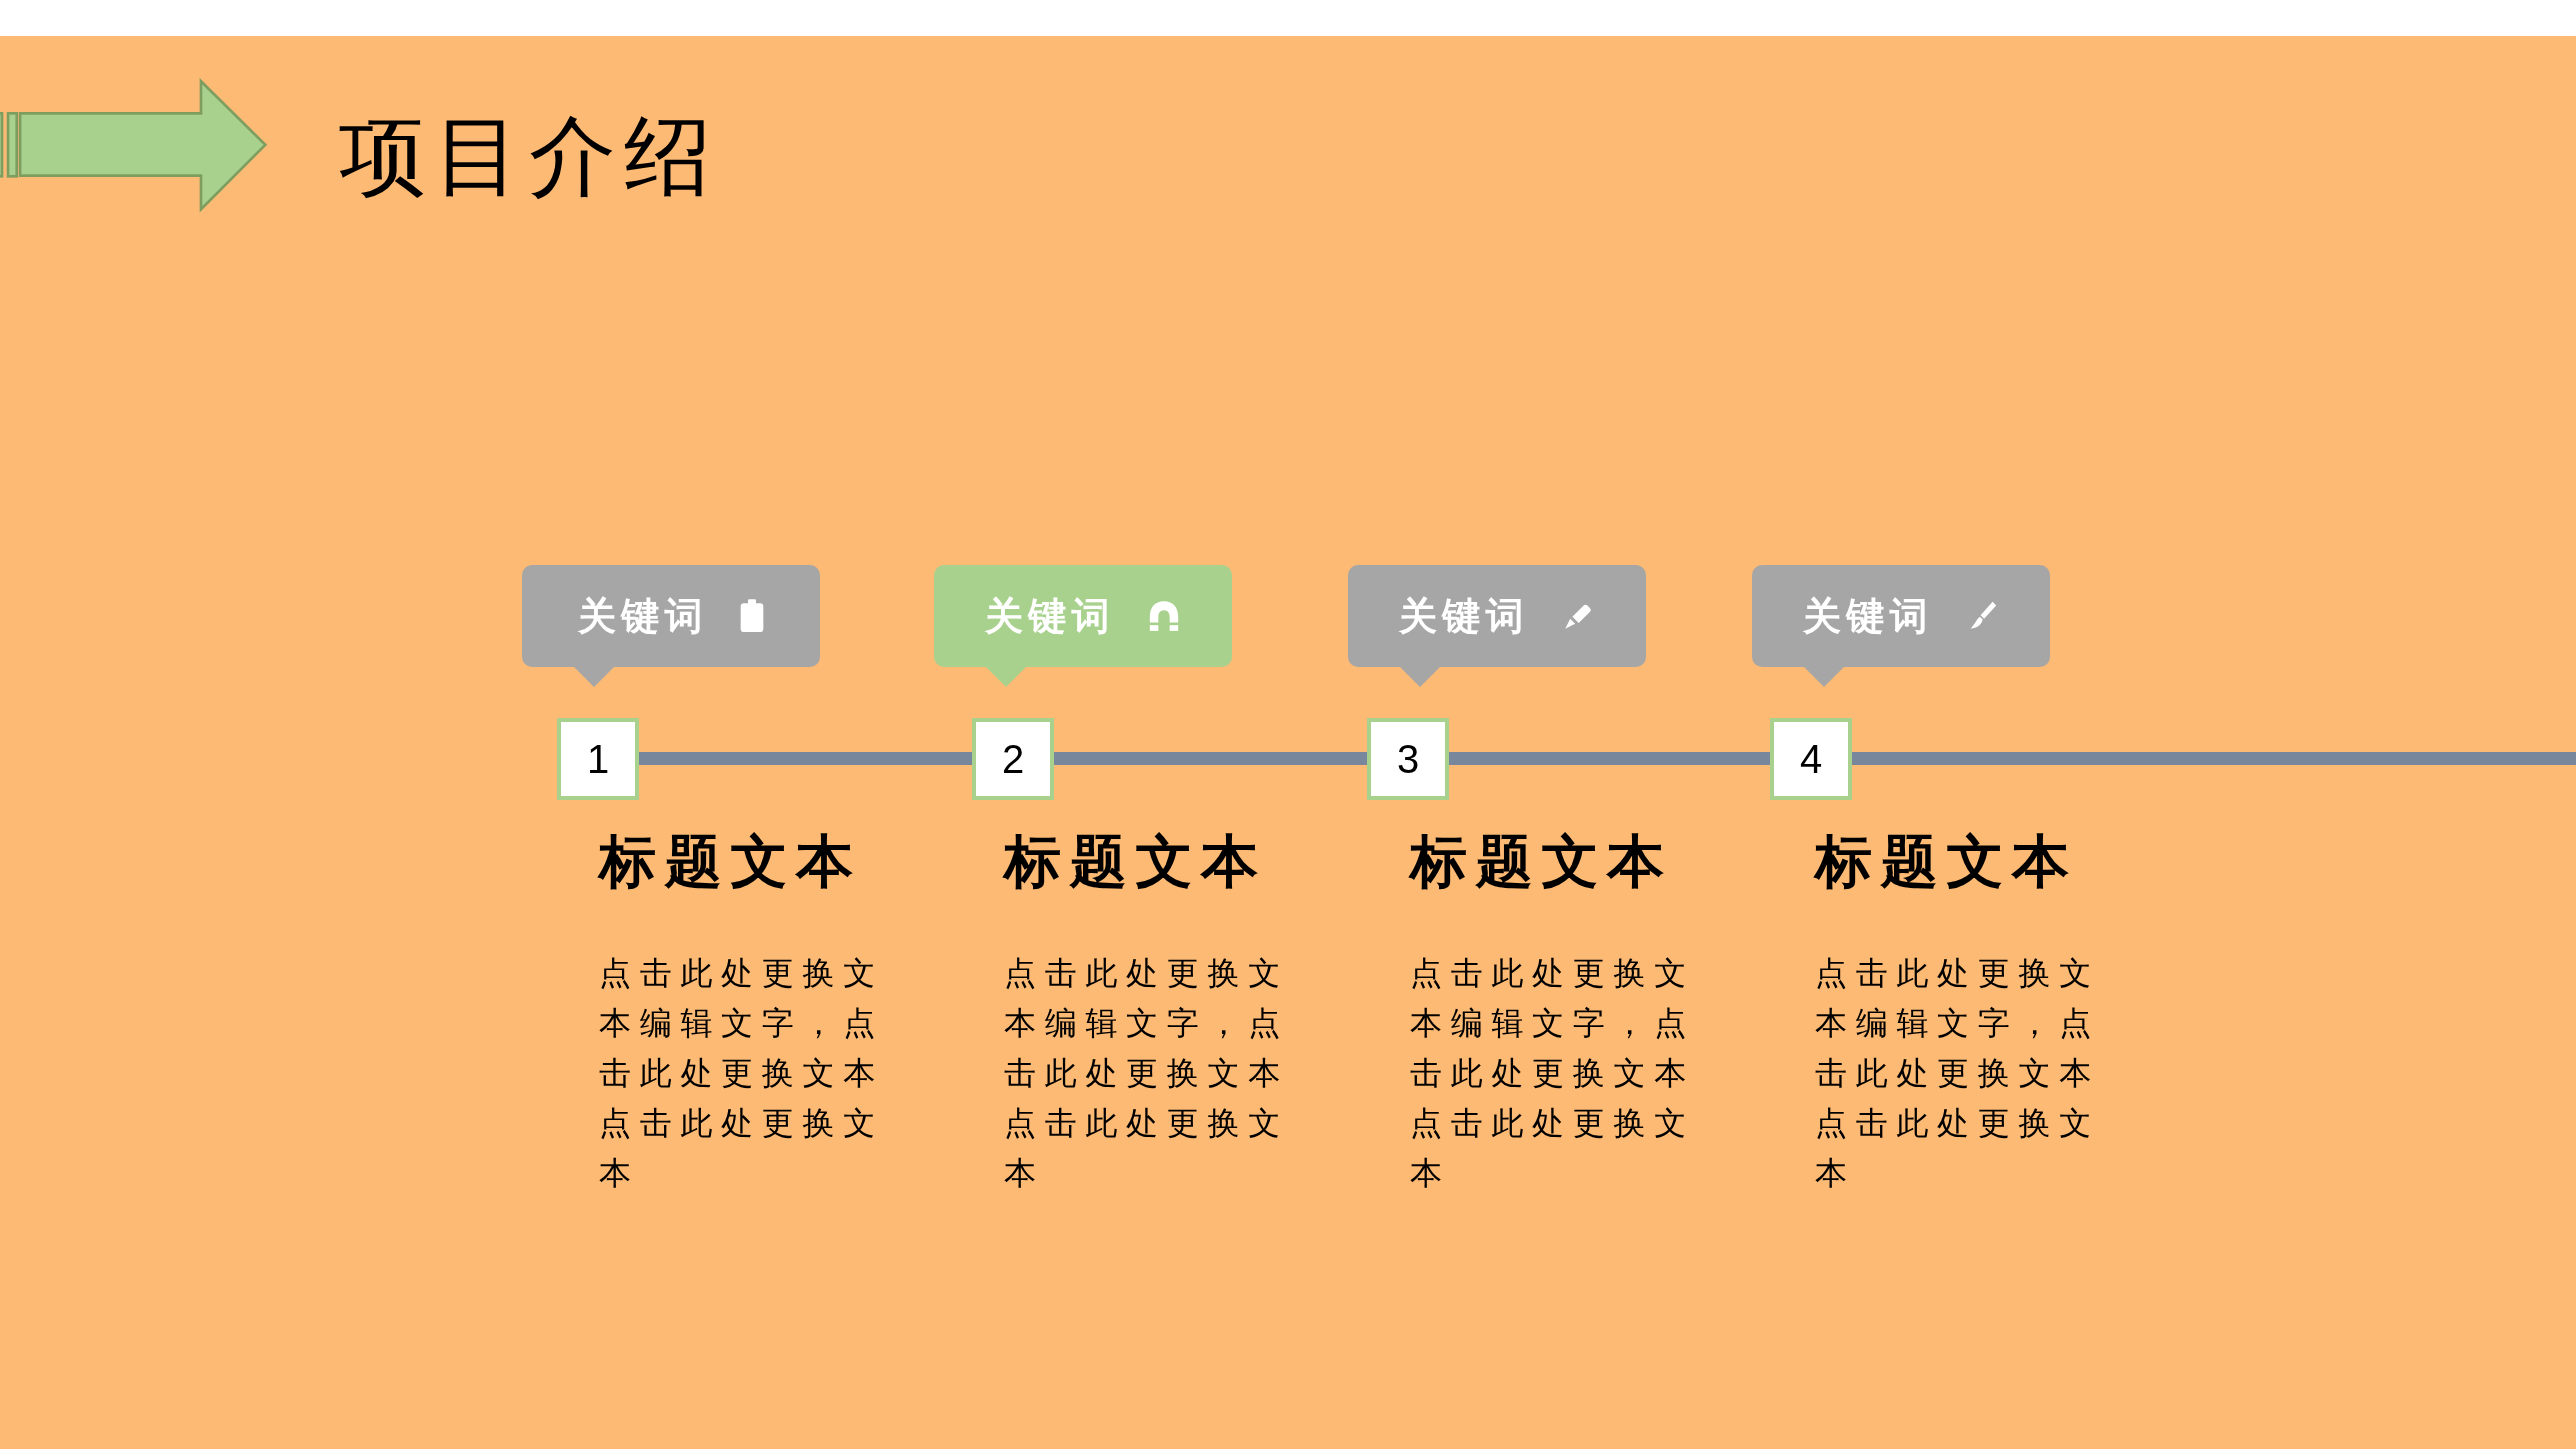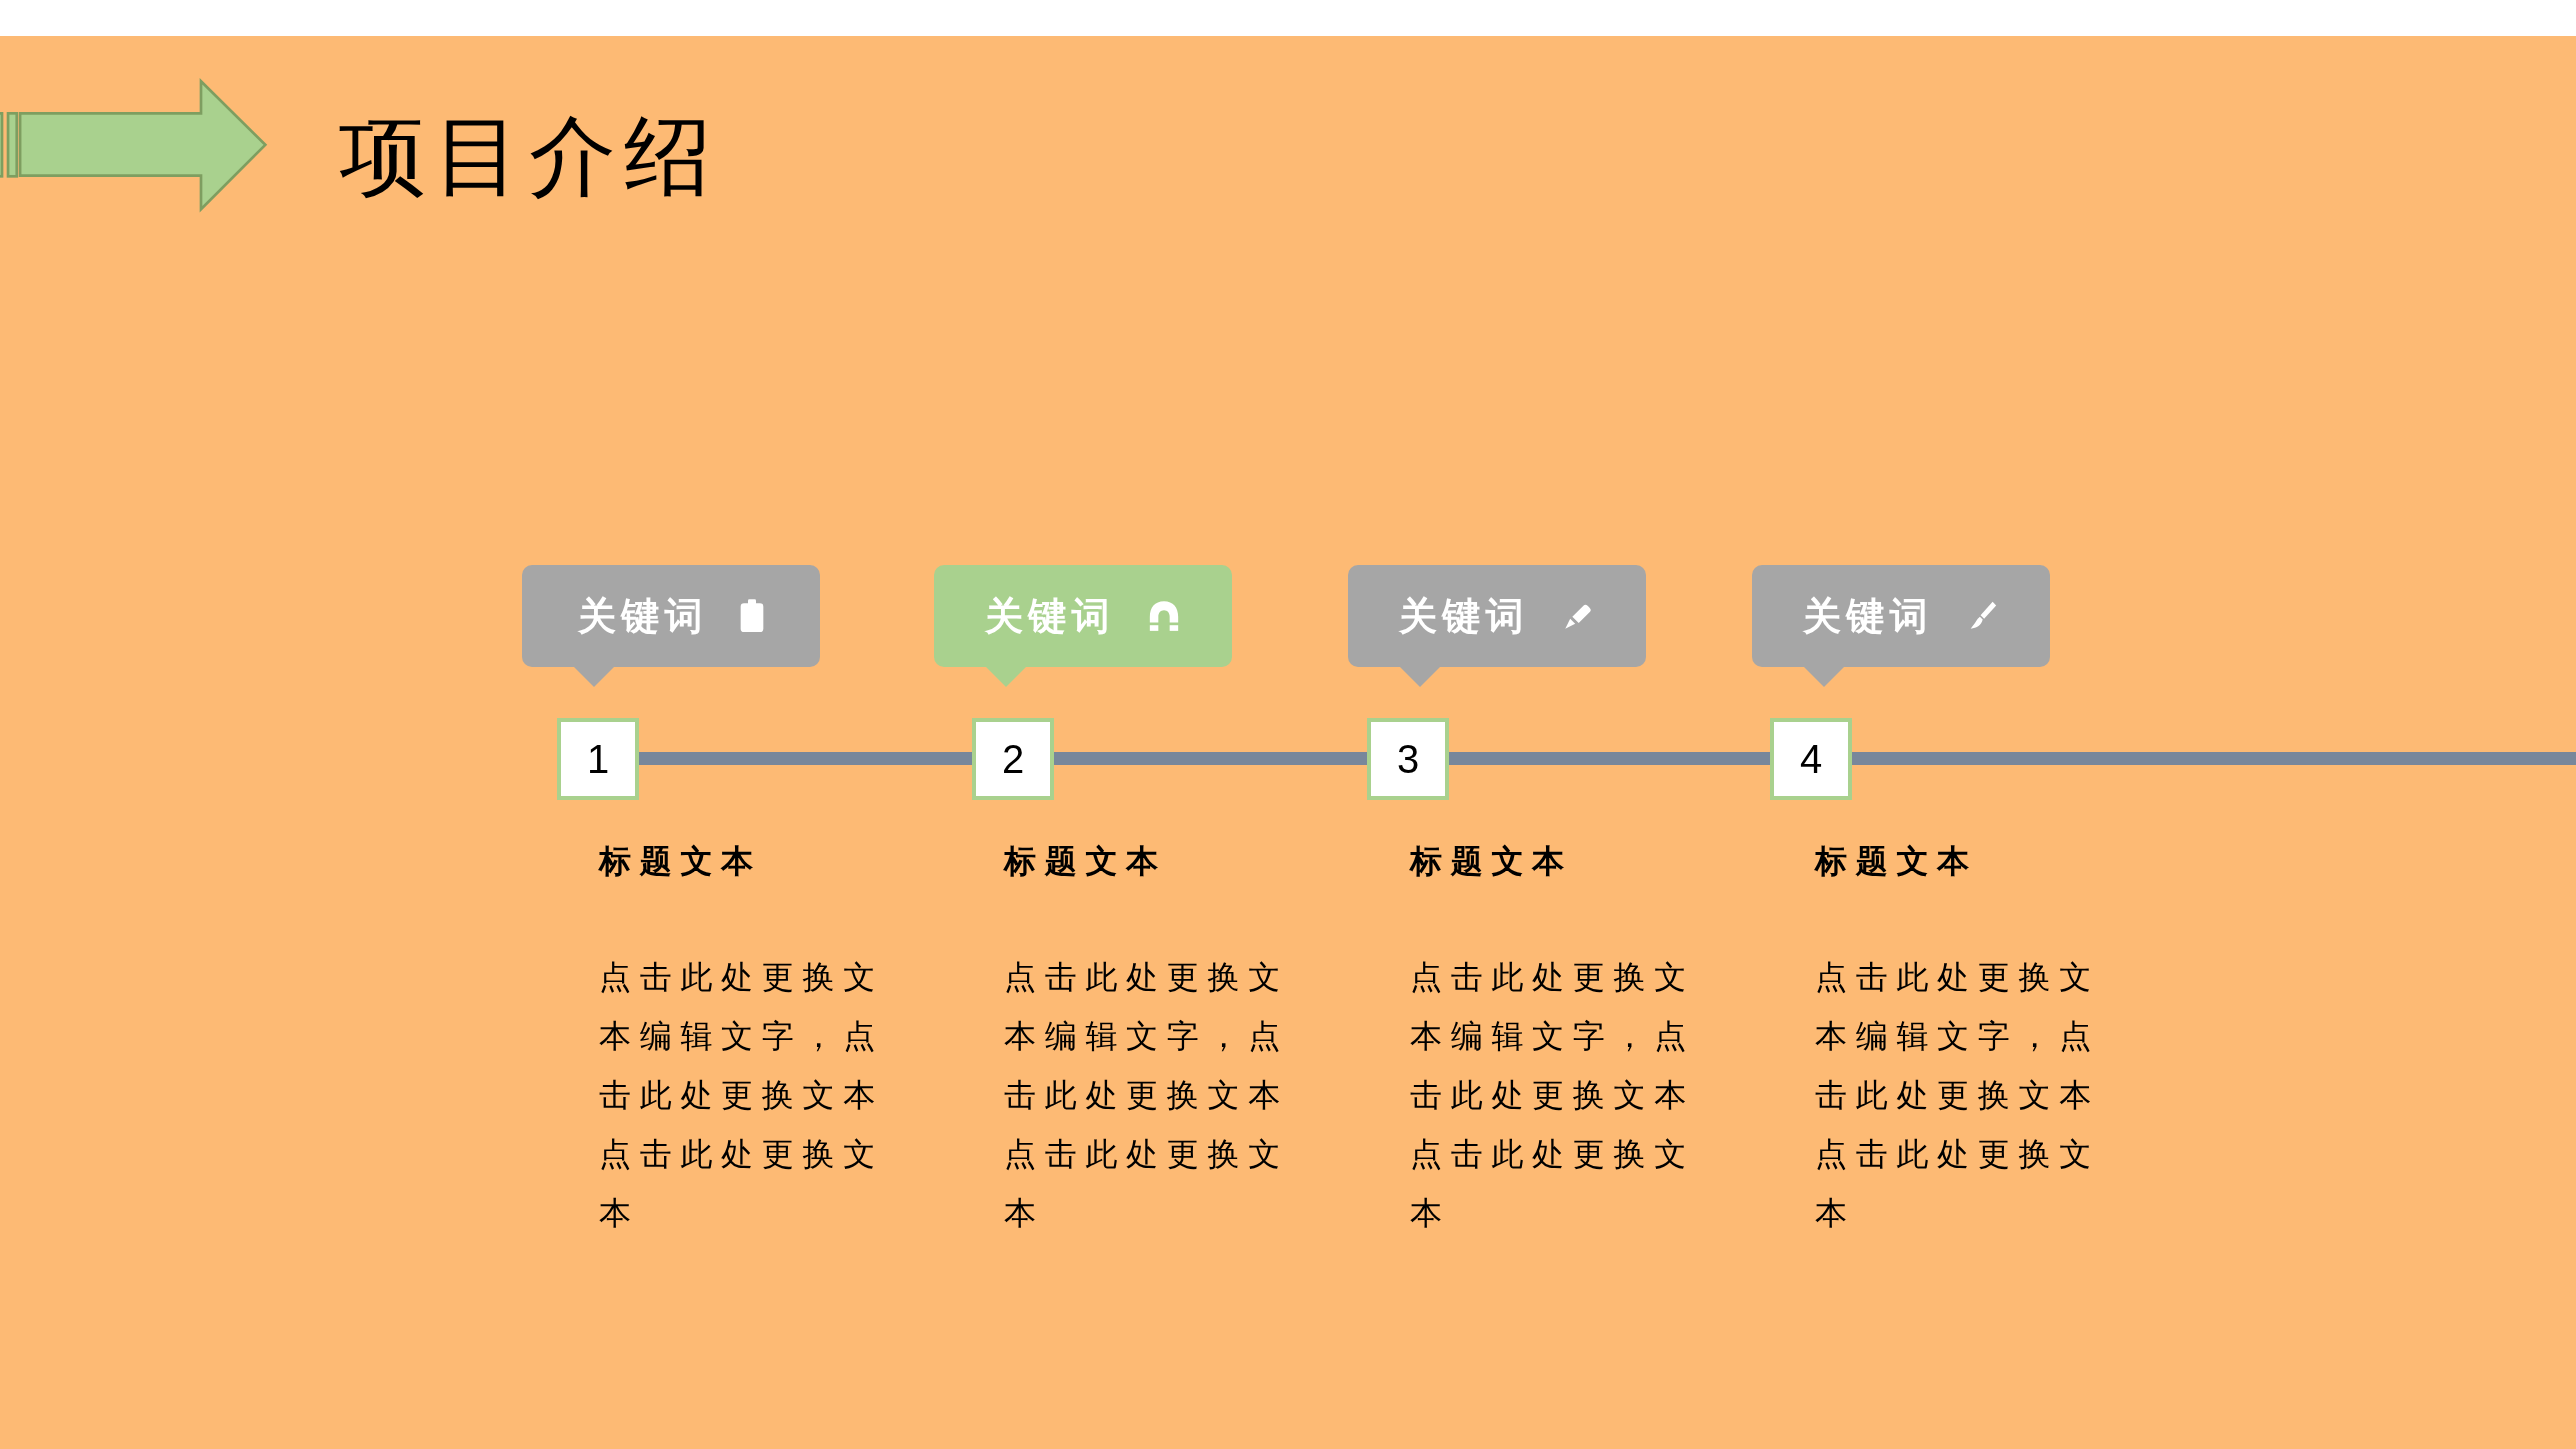--- a/index.html
+++ b/index.html
@@ -105,31 +105,31 @@
   .col {
     position: absolute;
     top: 802px;
     width: 302px;
   }
   .col-1 { left: 599px; }
   .col-2 { left: 1004px; }
   .col-3 { left: 1410px; }
   .col-4 { left: 1815px; }
   .col-title {
-    font-size: 32px;
+    font-size: 57px;
     font-weight: 700;
     line-height: 47px;
     letter-spacing: 8.7px;
     color: #000000;
     white-space: nowrap;
   }
   .col-body {
     margin-top: 63px;
     font-size: 32px;
-    line-height: 59px;
+    line-height: 50px;
     letter-spacing: 8.7px;
     color: #000000;
     white-space: pre-line;
   }
 
   .badge-1 { left: 522px; }
   .badge-2 { left: 934px; }
   .badge-3 { left: 1348px; }
   .badge-4 { left: 1752px; }
 </style>

